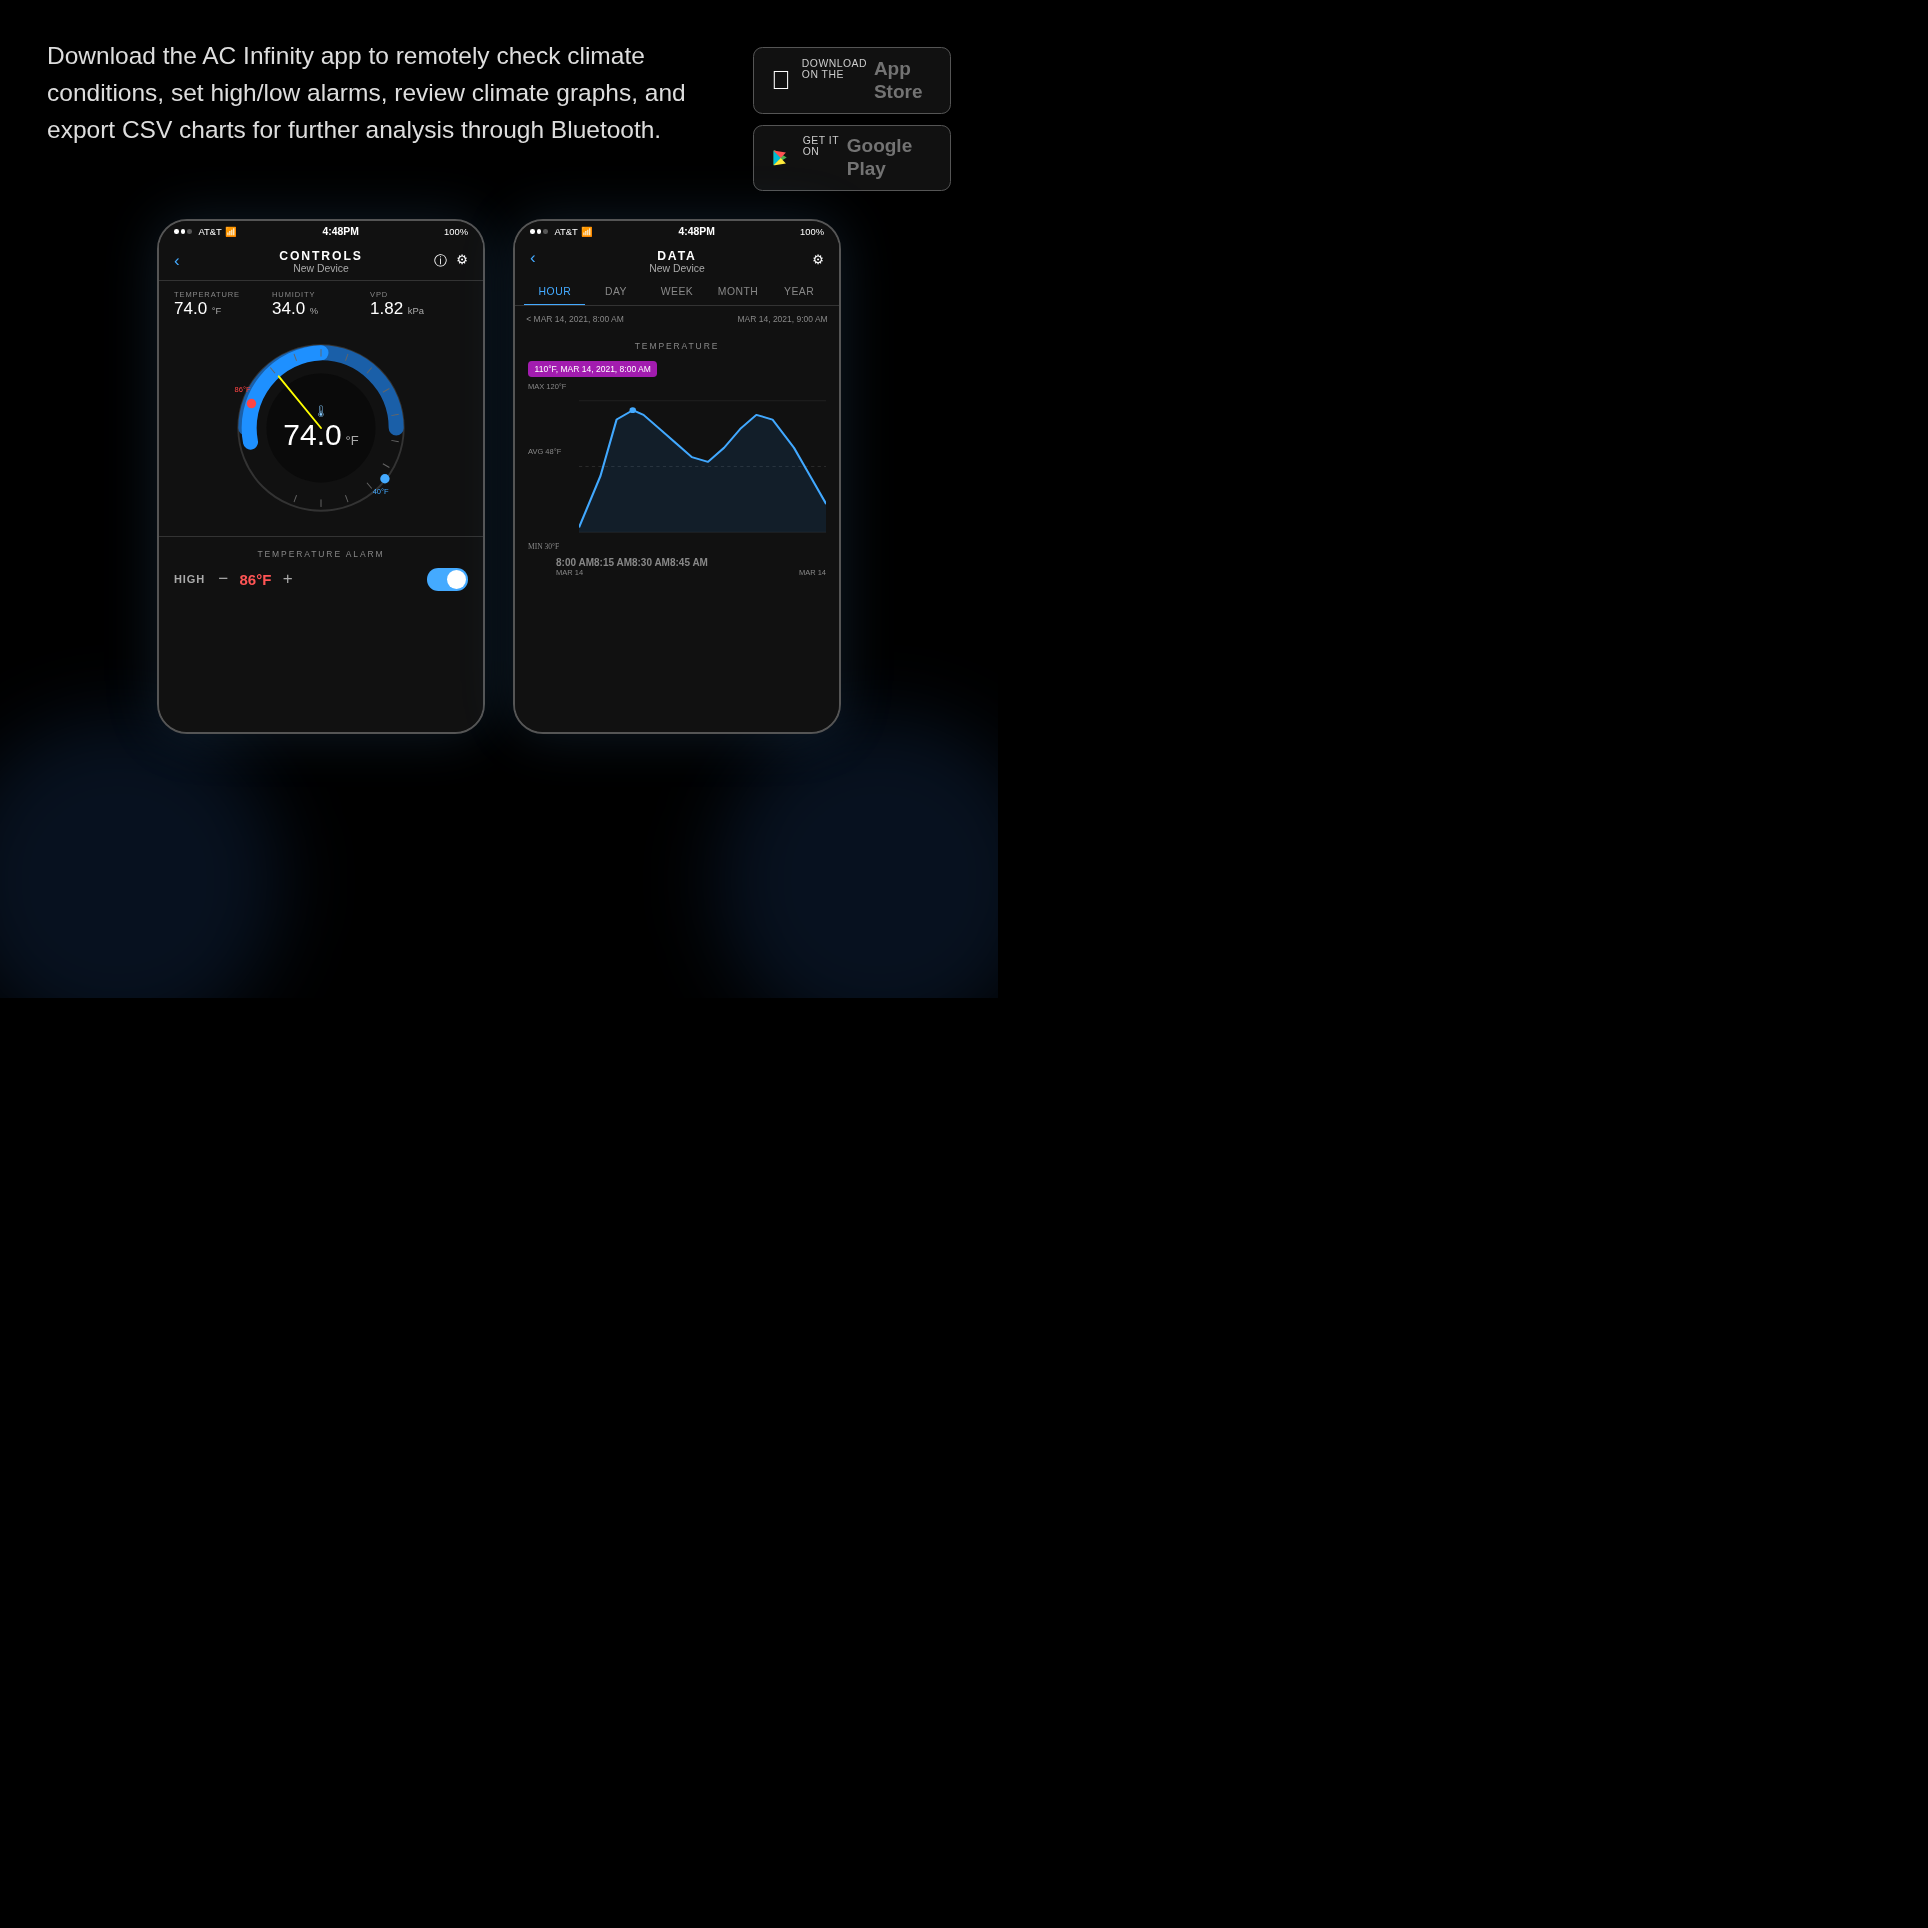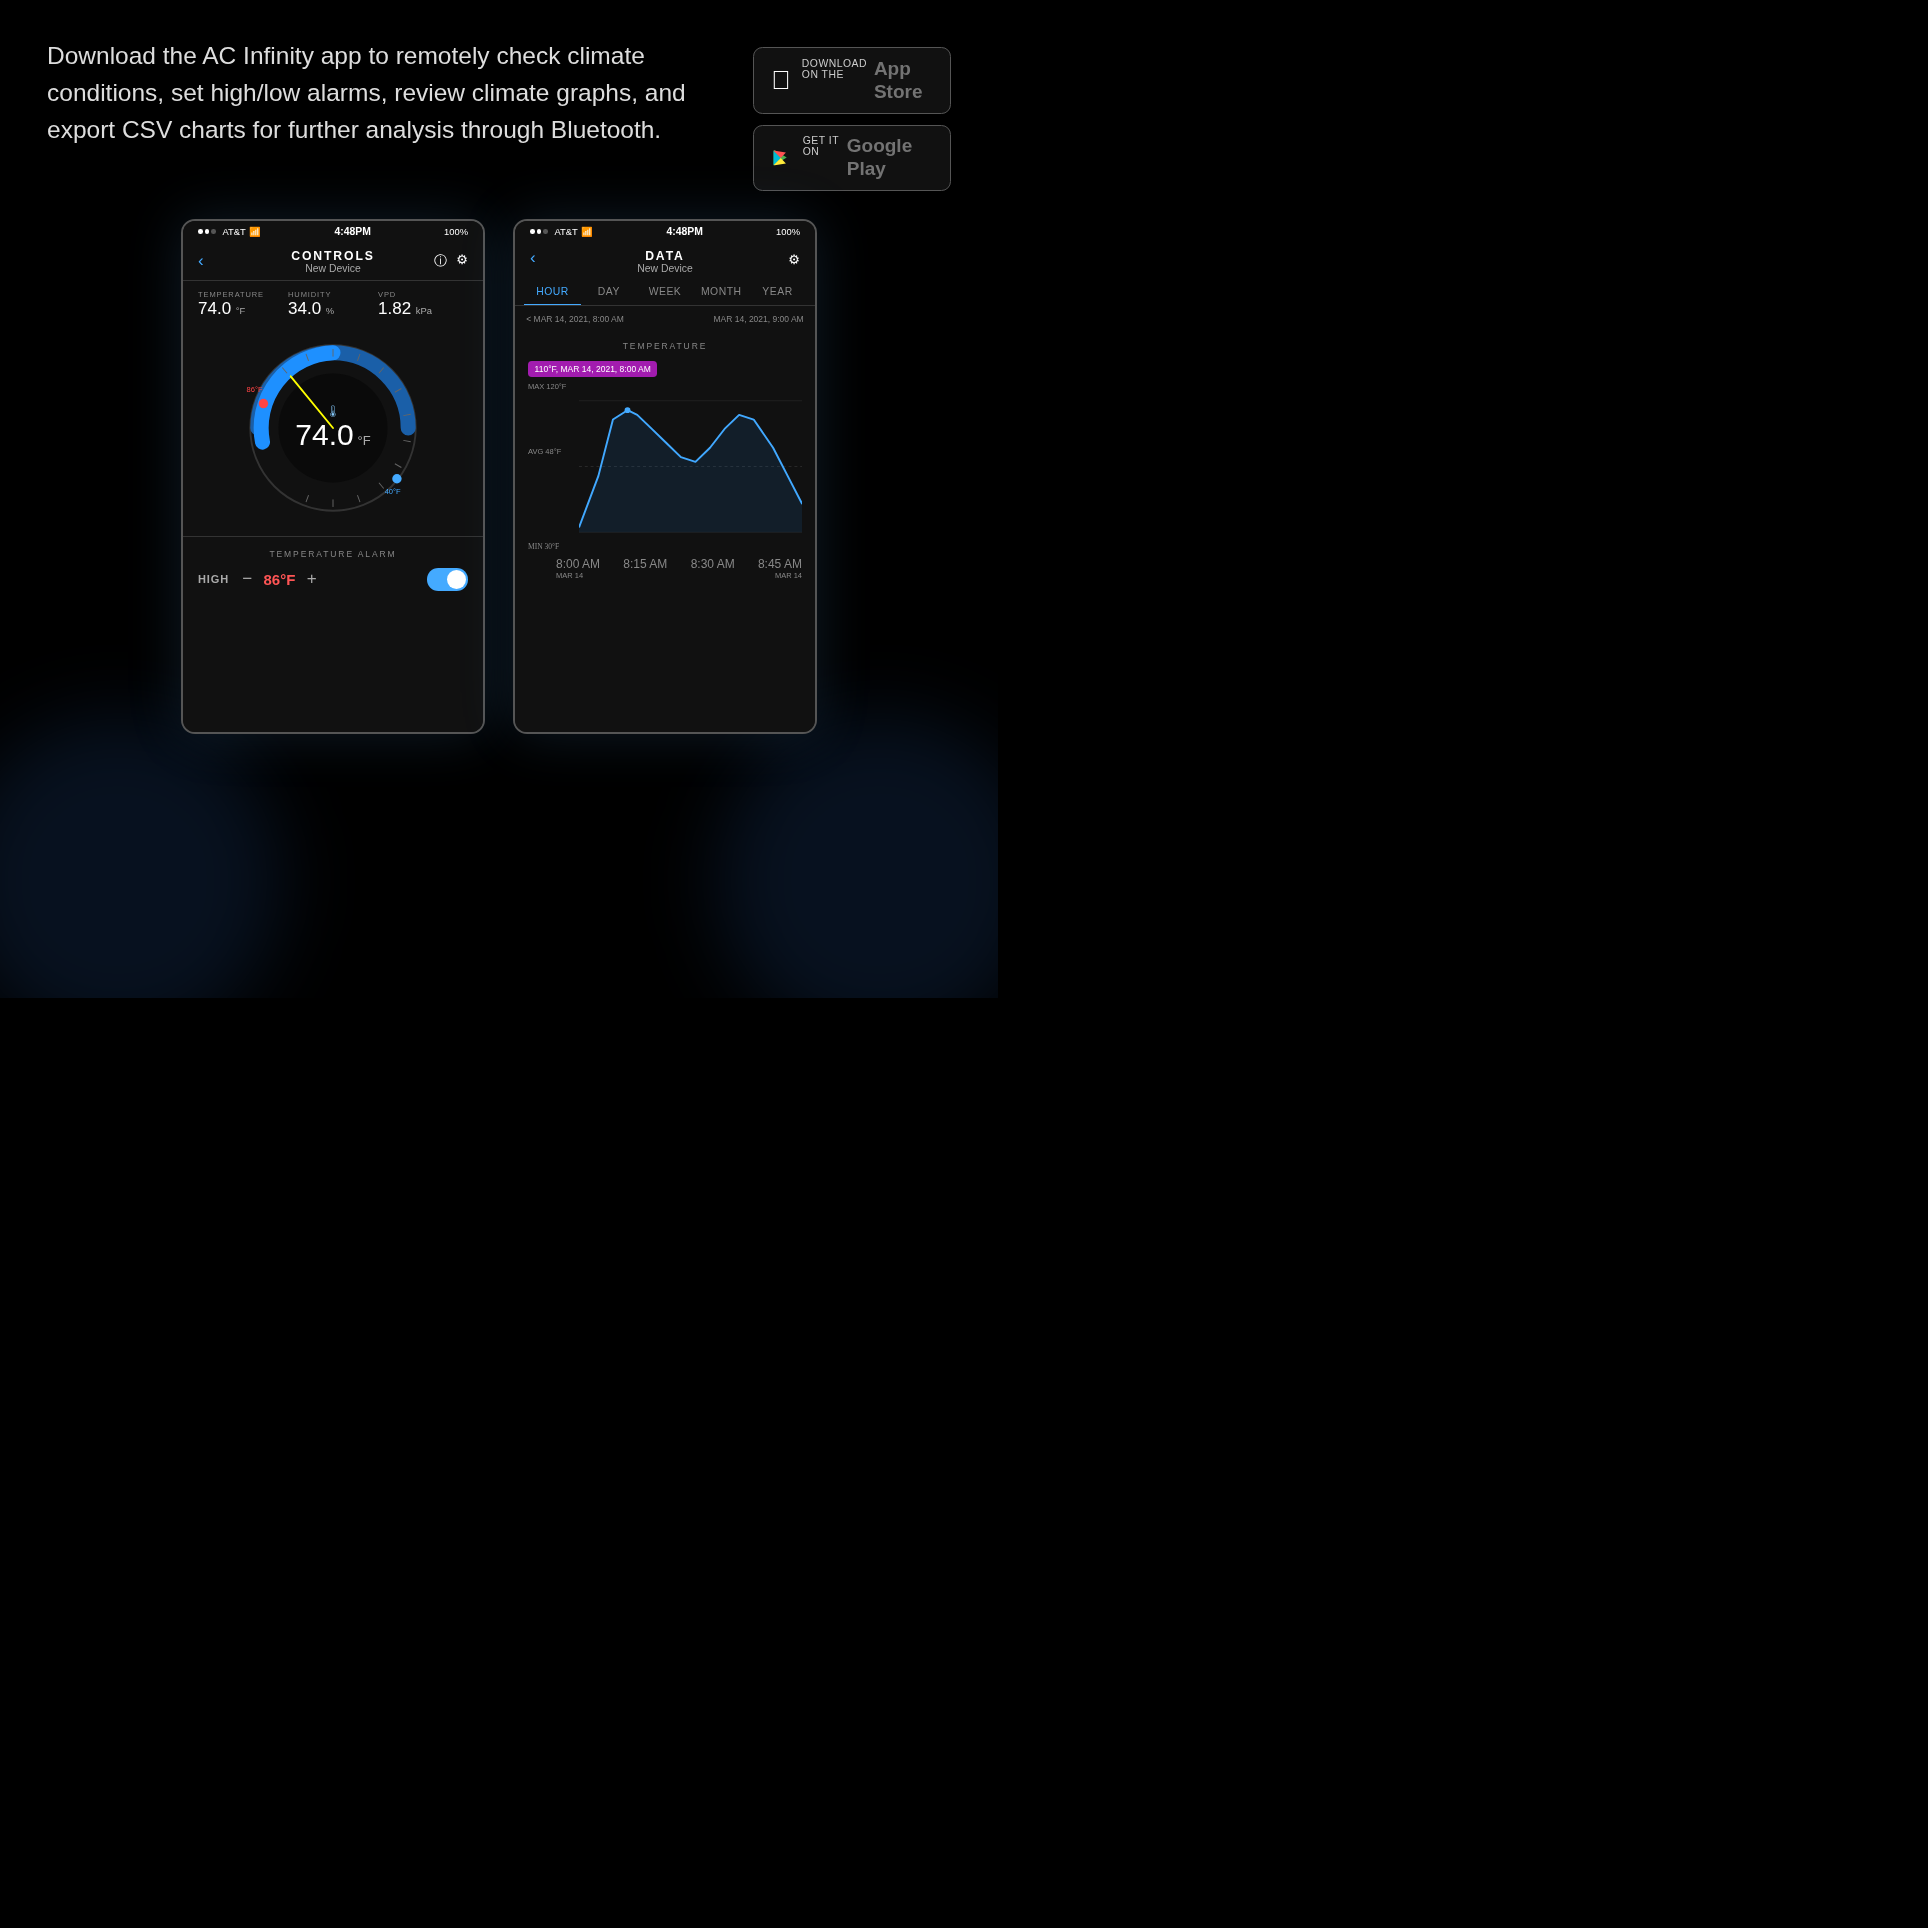--- a/index.html
+++ b/index.html
@@ -94,23 +94,23 @@
     .phones-row {
       display: flex;
       gap: 28px;
       justify-content: center;
       align-items: flex-start;
       margin-top: 9.4px;
     }
 
     
     .phone {
-      width: 304px;
+      width: 328px;
       background: #1a1a1a;
-      border-radius: 14px;
+      border-radius: 30px;
       border: 2.4px solid #555;
       overflow: hidden;
       position: relative;
       box-shadow: 0 0 56px rgba(100,180,255,0.15);
     }
 
     .phone-status-bar {
       background: #111;
       display: flex;
       justify-content: space-between;
@@ -385,24 +385,24 @@
       height: 100%;
       display: flex;
       flex-direction: column;
       justify-content: space-between;
       font-size: 7.5px;
       color: #888;
     }
 
     .chart-x-labels {
       display: flex;
-      justify-content: space-between;
       padding: 2.8px 0 0 28px;
-      font-size: 12px;
-      color: #888;
+      font-size: 10px;
+      color: #888;
+      font-weight: bold;
     }
 
     .chart-x-dates {
       display: flex;
       justify-content: space-between;
       padding: 0 0 0 28px;
       font-size: 7.5px;
       color: #888;
     }
 

